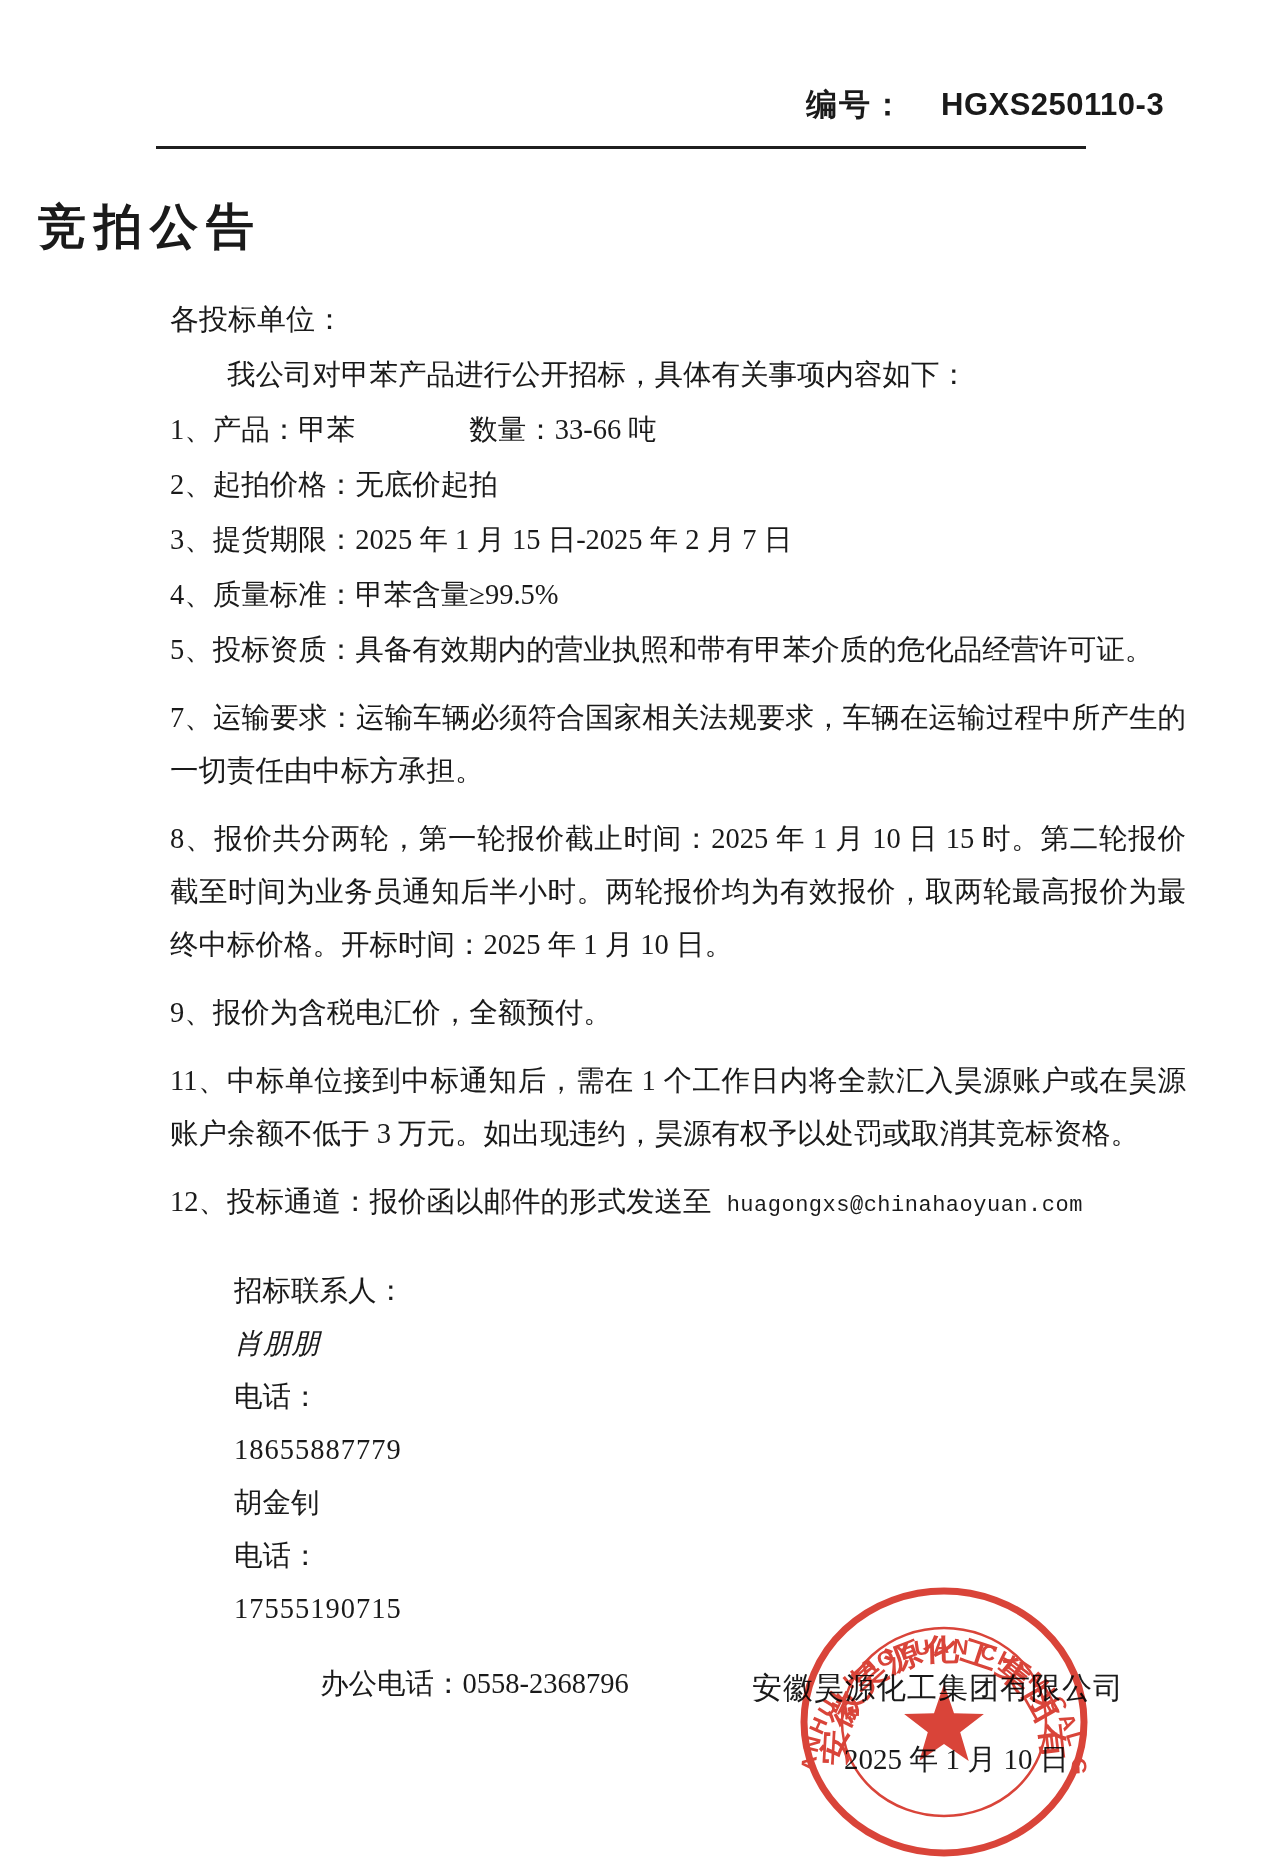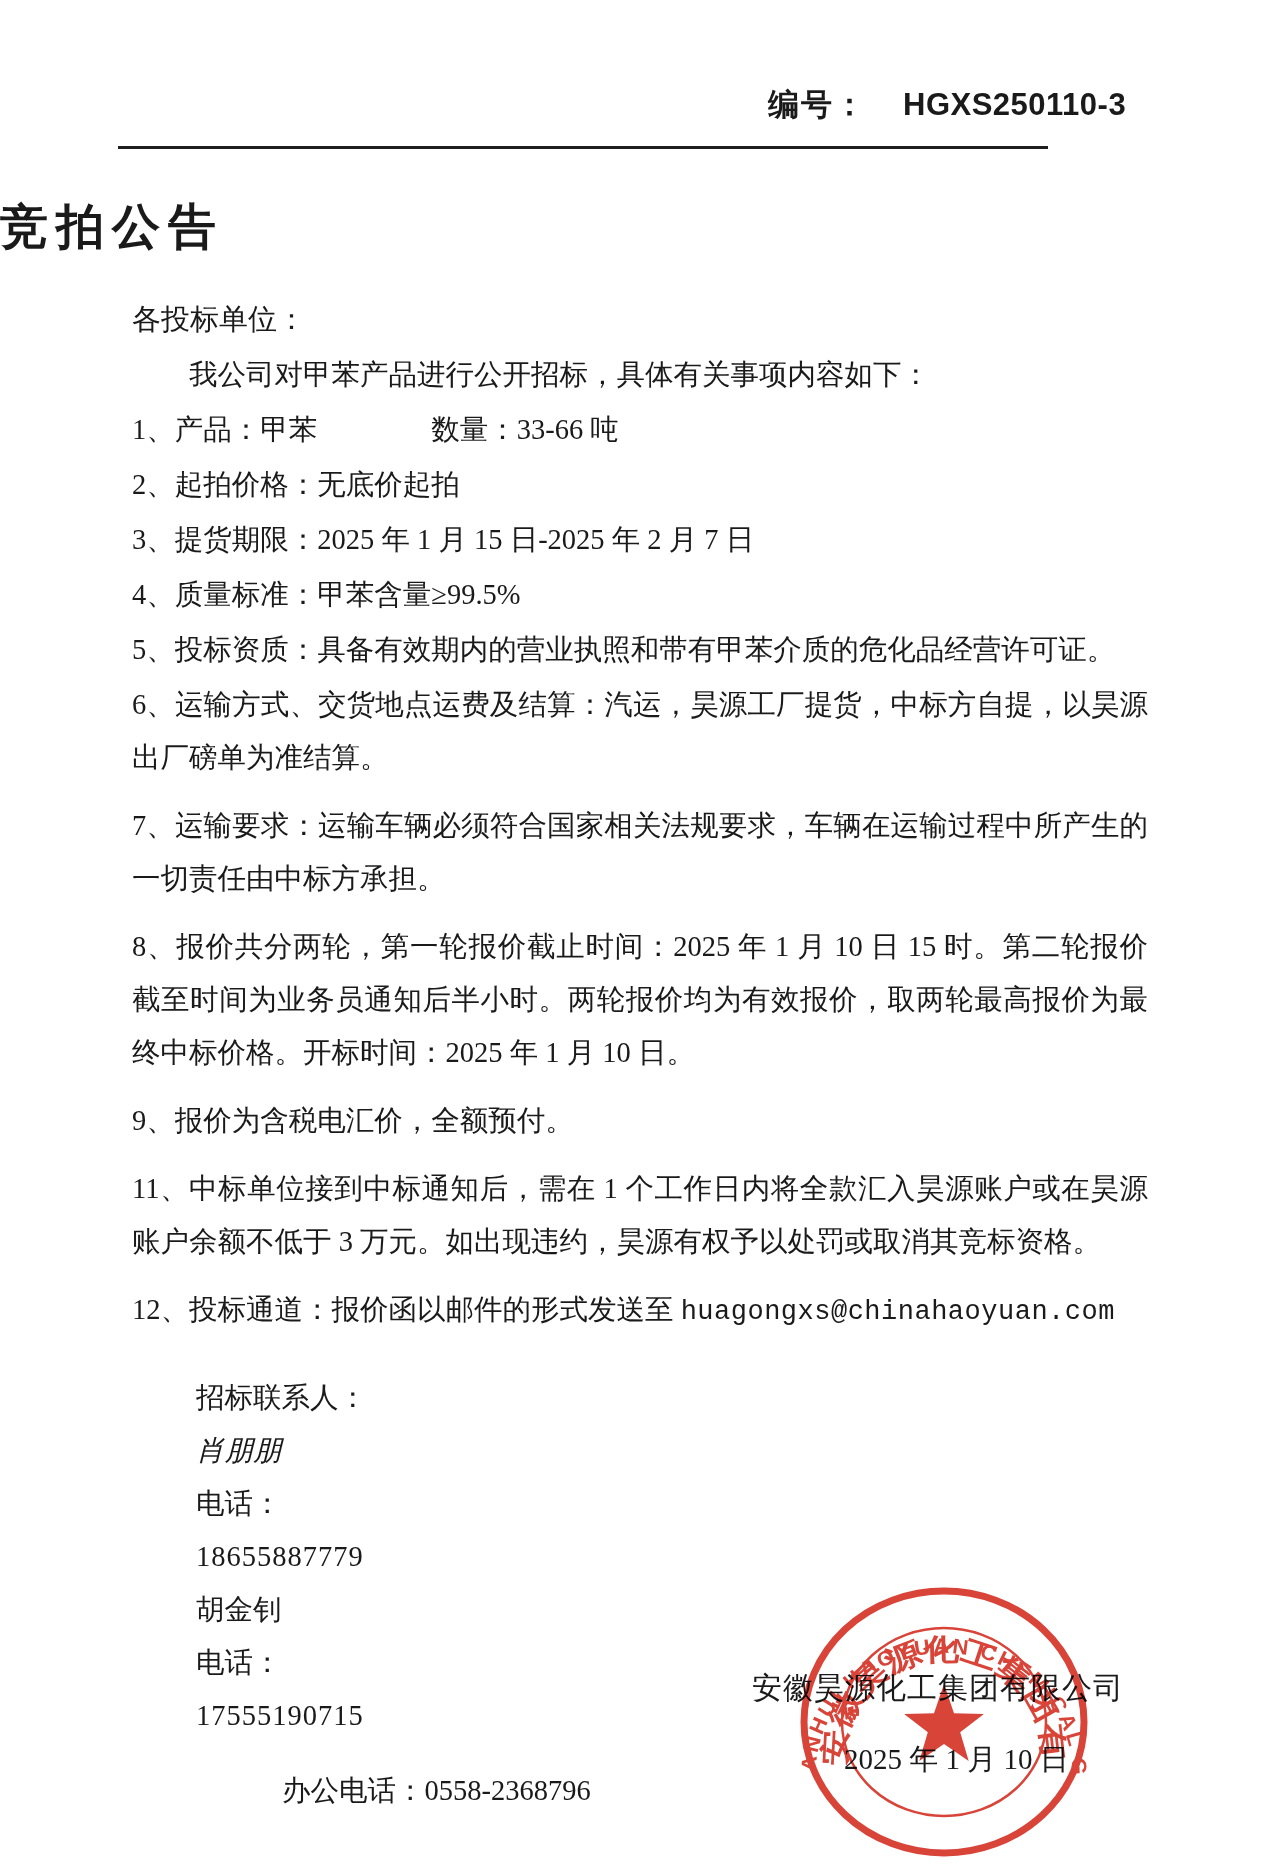--- a/index.html
+++ b/index.html
@@ -4,20 +4,21 @@
 <style>
   html,body { margin:0; padding:0; background:#ffffff; }
   .page {
     position: relative;
     width: 1164px;
     height: 1869px;
     background: #ffffff;
     overflow: hidden;
     color: #1a1a1a;
     font-family: "Liberation Serif","DejaVu Serif",serif;
+    padding-left: 38px;
   }
   
   .docno-row {
     display: flex;
     align-items: baseline;
     padding-top: 84px;
     padding-left: 768px;
   }
   .docno-label {
     font-size: 31px;
@@ -48,22 +49,23 @@
     width: 1016px;
     font-size: 28.5px;
     line-height: 53px;
   }
   .content p { margin: 2px 0 0 0; text-align: justify; }
   .salutation { font-size: 29px; }
   .intro { text-indent: 2em; }
   .sp { margin-top: 15px !important; }
   .email {
     font-family: "Liberation Mono","DejaVu Sans Mono",monospace;
-    font-size: 27px;
+    font-size: 22px;
     letter-spacing: 0.5px;
+    margin-left: 8px;
   }
   .contacts-row {
     display: flex;
     align-items: baseline;
     margin: 32px 0 0 132px;
     font-size: 28.5px;
     line-height: 53px;
     flex-direction: column;
   }
   .contacts-row .name { margin-left: 6px; font-style: italic; }
@@ -111,21 +113,20 @@
   <div class="page-title">竞拍公告</div>
 
   <div class="content">
     <p class="salutation">各投标单位：</p>
     <p class="intro">我公司对甲苯产品进行公开招标，具体有关事项内容如下：</p>
     <p>1、产品：甲苯　　　　数量：33-66 吨</p>
     <p>2、起拍价格：无底价起拍</p>
     <p>3、提货期限：2025 年 1 月 15 日-2025 年 2 月 7 日</p>
     <p>4、质量标准：甲苯含量≥99.5%</p>
     <p>5、投标资质：具备有效期内的营业执照和带有甲苯介质的危化品经营许可证。</p>
-    <p>6、运输方式、交货地点运费及结算：汽运，昊源工厂提货，中标方自提，以昊源出厂磅单为准结算。</p>
     <p class="sp">7、运输要求：运输车辆必须符合国家相关法规要求，车辆在运输过程中所产生的一切责任由中标方承担。</p>
     <p class="sp">8、报价共分两轮，第一轮报价截止时间：2025 年 1 月 10 日 15 时。第二轮报价截至时间为业务员通知后半小时。两轮报价均为有效报价，取两轮最高报价为最终中标价格。开标时间：2025 年 1 月 10 日。</p>
     <p class="sp">9、报价为含税电汇价，全额预付。</p>
     <p class="sp">11、中标单位接到中标通知后，需在 1 个工作日内将全款汇入昊源账户或在昊源账户余额不低于 3 万元。如出现违约，昊源有权予以处罚或取消其竞标资格。</p>
     <p class="sp"><span>12、投标通道：报价函以邮件的形式发送至 </span><span class="email">huagongxs@chinahaoyuan.com</span></p>
   </div>
 
   <div class="contacts-row">
     <span>招标联系人：</span>
     <span class="name">肖朋朋</span>

